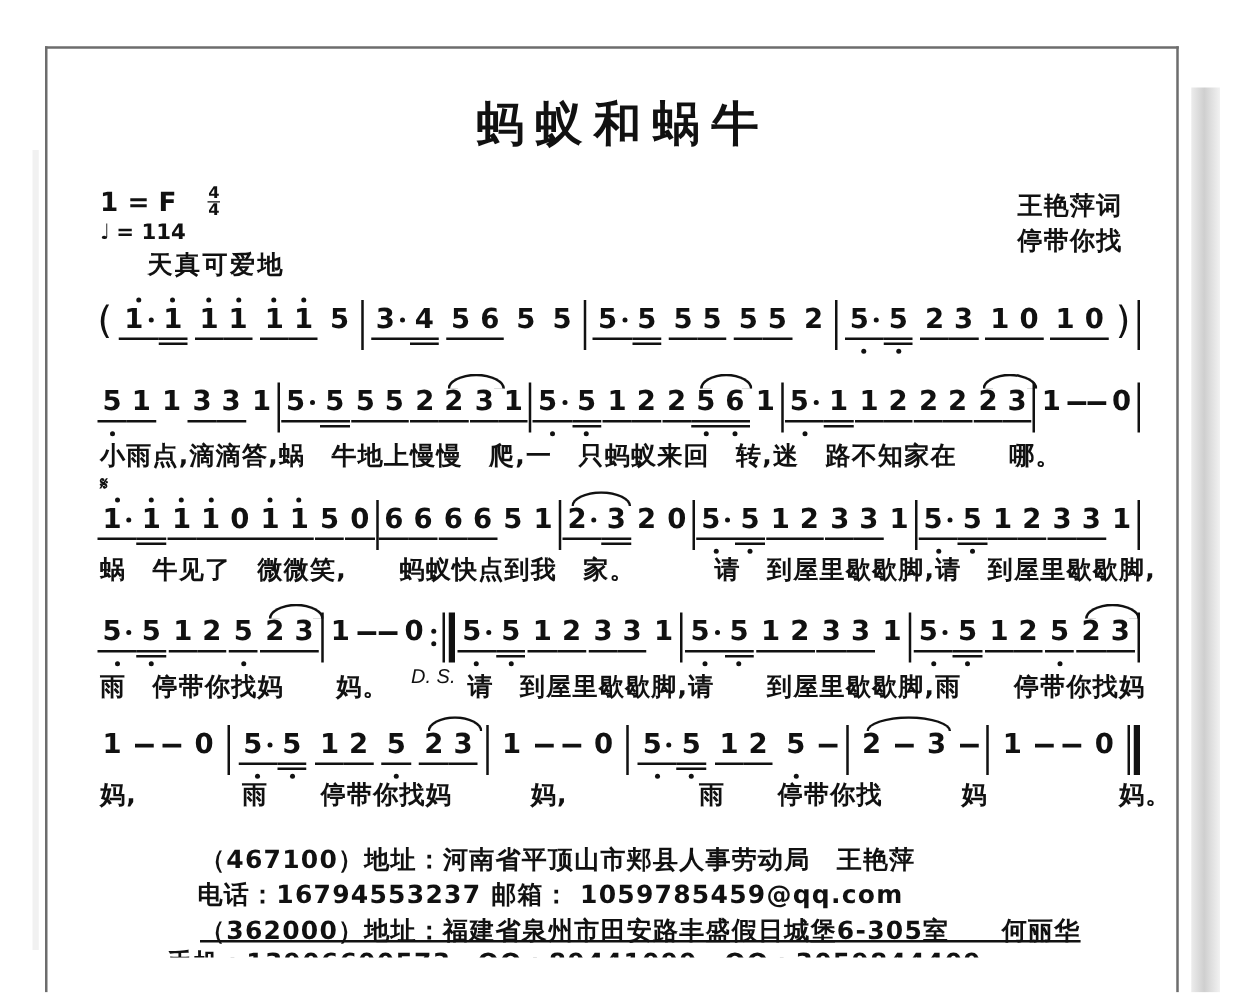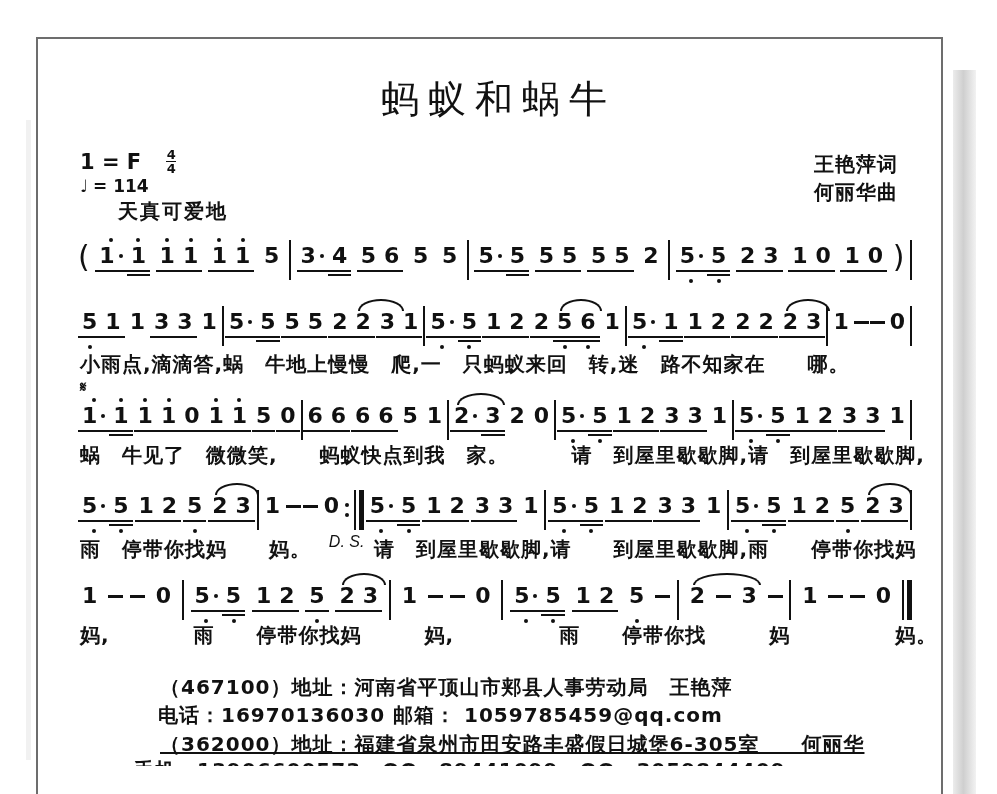--- a/index.html
+++ b/index.html
@@ -8,21 +8,21 @@
   
   .frame-top{position:absolute;left:36px;top:37px;width:907px;height:2px;background:#6d6d6d;}
   .frame-left{position:absolute;left:36px;top:37px;width:2px;height:757px;background:#6d6d6d;}
   .frame-right{position:absolute;left:941px;top:37px;width:2px;height:757px;background:#6d6d6d;}
   .scan-right{position:absolute;left:953px;top:70px;width:23px;height:724px;
               background:linear-gradient(90deg,#ececec,#cfcfcf 45%,#f2f2f2);}
   .scan-left{position:absolute;left:26px;top:120px;width:5px;height:640px;background:#f1f1f1;}
 
   .title{position:absolute;left:0;width:997px;top:74px;text-align:center;
          font-family:"DejaVu Serif","Liberation Serif",serif;
-         font-size:38px;font-weight:normal;letter-spacing:9px;}
+         font-size:38px;font-weight:bold;letter-spacing:9px;}
 
   .keyline{position:absolute;left:80px;top:149px;display:flex;align-items:center;gap:25px;
            font-size:21px;font-weight:bold;}
   .frac{display:inline-flex;flex-direction:column;align-items:center;font-size:13px;
         line-height:11px;font-weight:bold;}
   .frac .sep{width:10px;height:1px;background:#111;margin:1px 0;}
   .tempo{position:absolute;left:80px;top:176px;font-size:17px;font-weight:bold;display:flex;gap:5px;}
   .mood{position:absolute;left:78px;top:198px;font-size:20px;font-weight:700;letter-spacing:2px;margin-left:40px;}
   .credits{position:absolute;right:99px;top:150px;text-align:right;font-size:20px;
            font-weight:700;line-height:28px;letter-spacing:1px;}
@@ -87,21 +87,21 @@
 
   <div class="tempo">
     <span>♩</span>
     <span>= 114</span>
   </div>
 
   <div class="mood">天真可爱地</div>
 
   <div class="credits">
     <div>王艳萍词</div>
-    <div>何丽华曲</div>
+    <div>停带你找</div>
   </div>
 
   <div id="score">
       <div class="mline mline1">
         <span class="tok">
           <span class="paren">(</span>
         </span>
         <span class="tok">
           <span class="grp">
             <span class="note">
@@ -2066,16 +2066,16 @@
           <span class="barwrap">
             <span class="bl"></span>
             <span class="bl thick"></span>
           </span>
         </span>
       </div>
       <div class="lyr lyr5">妈,　　　　雨　　停带你找妈　　　妈,　　　　　雨　　停带你找　　　妈　　　　　妈。</div>
     </div>
 
   <div class="footer-line f1">（467100）地址：河南省平顶山市郏县人事劳动局　王艳萍</div>
-  <div class="footer-line f2">电话：16970136030 邮箱： 1059785459@qq.com</div>
+  <div class="footer-line f2">电话：16794553237 邮箱： 1059785459@qq.com</div>
   <div class="footer-line f3">（362000）地址：福建省泉州市田安路丰盛假日城堡6-305室　　何丽华</div>
   <div class="footer-line f4">手机：13906600573　QQ：89441099　QQ：3059844409</div>
 </div>
 
 </body></html>

